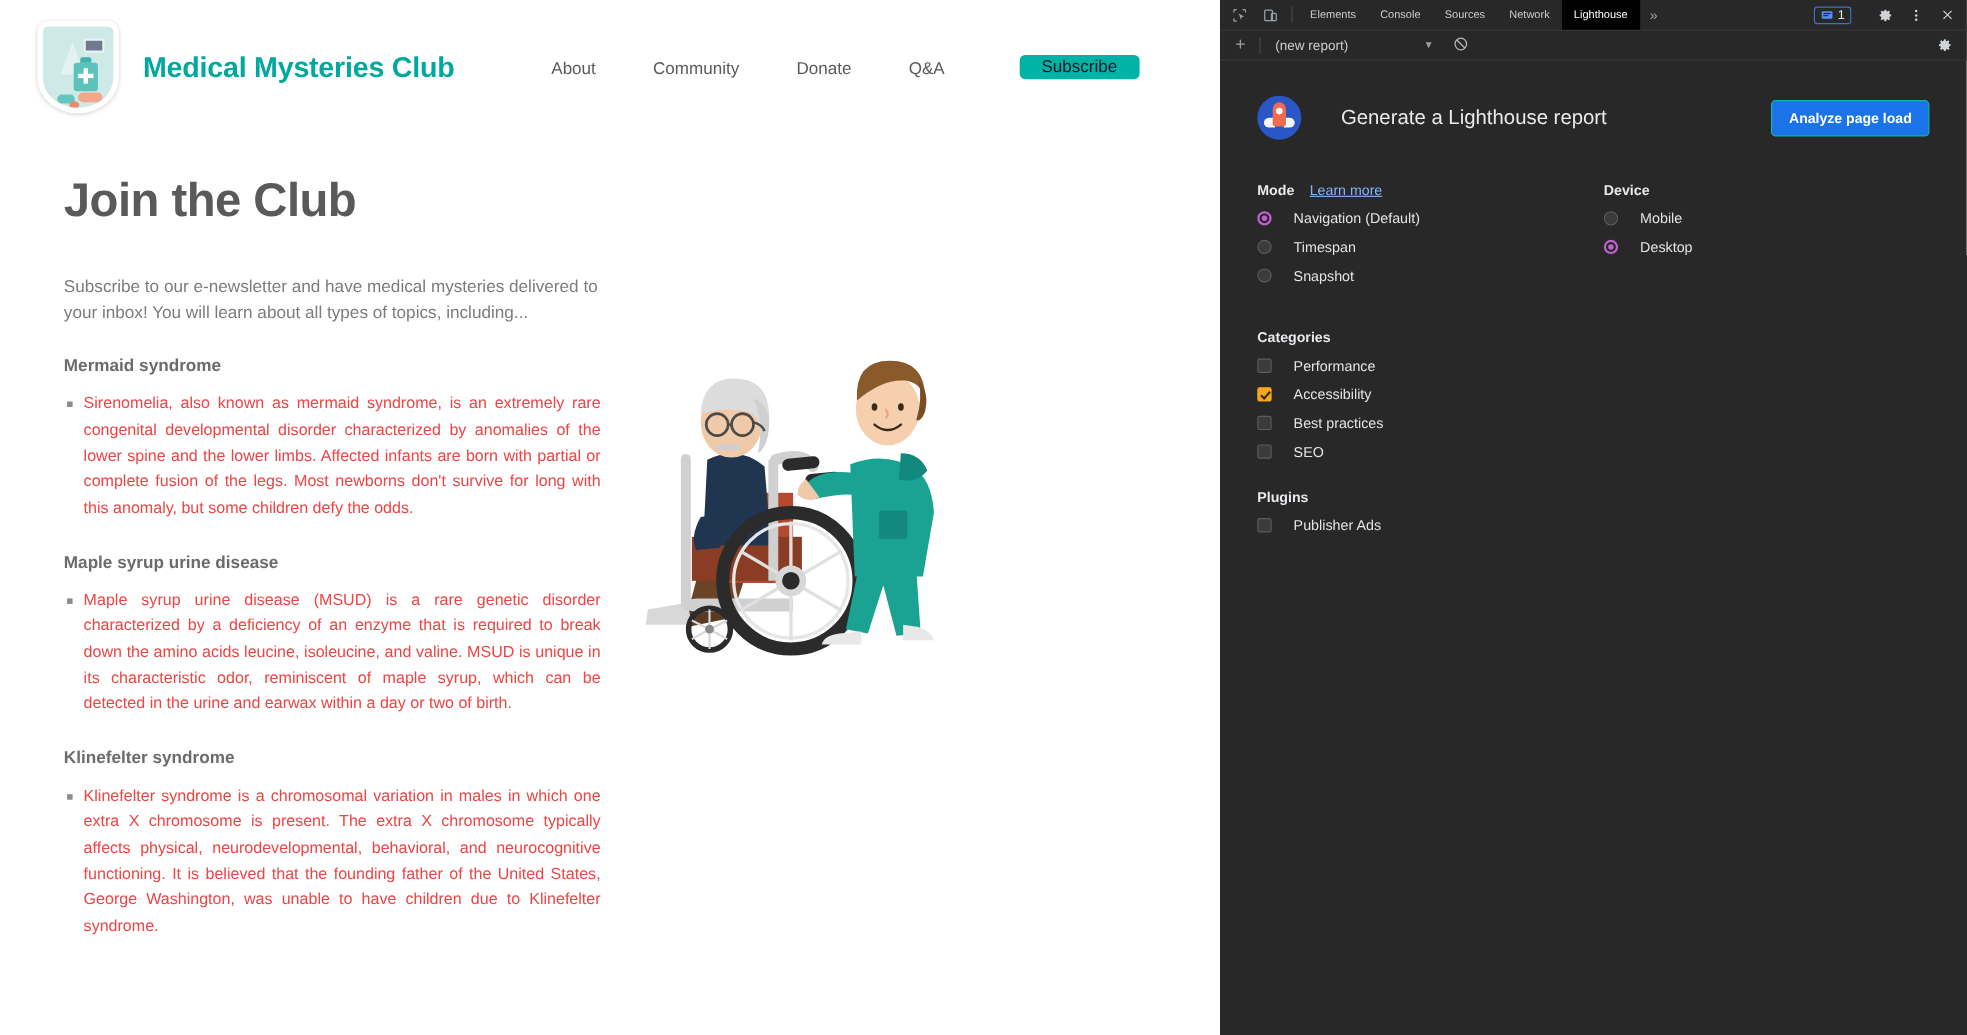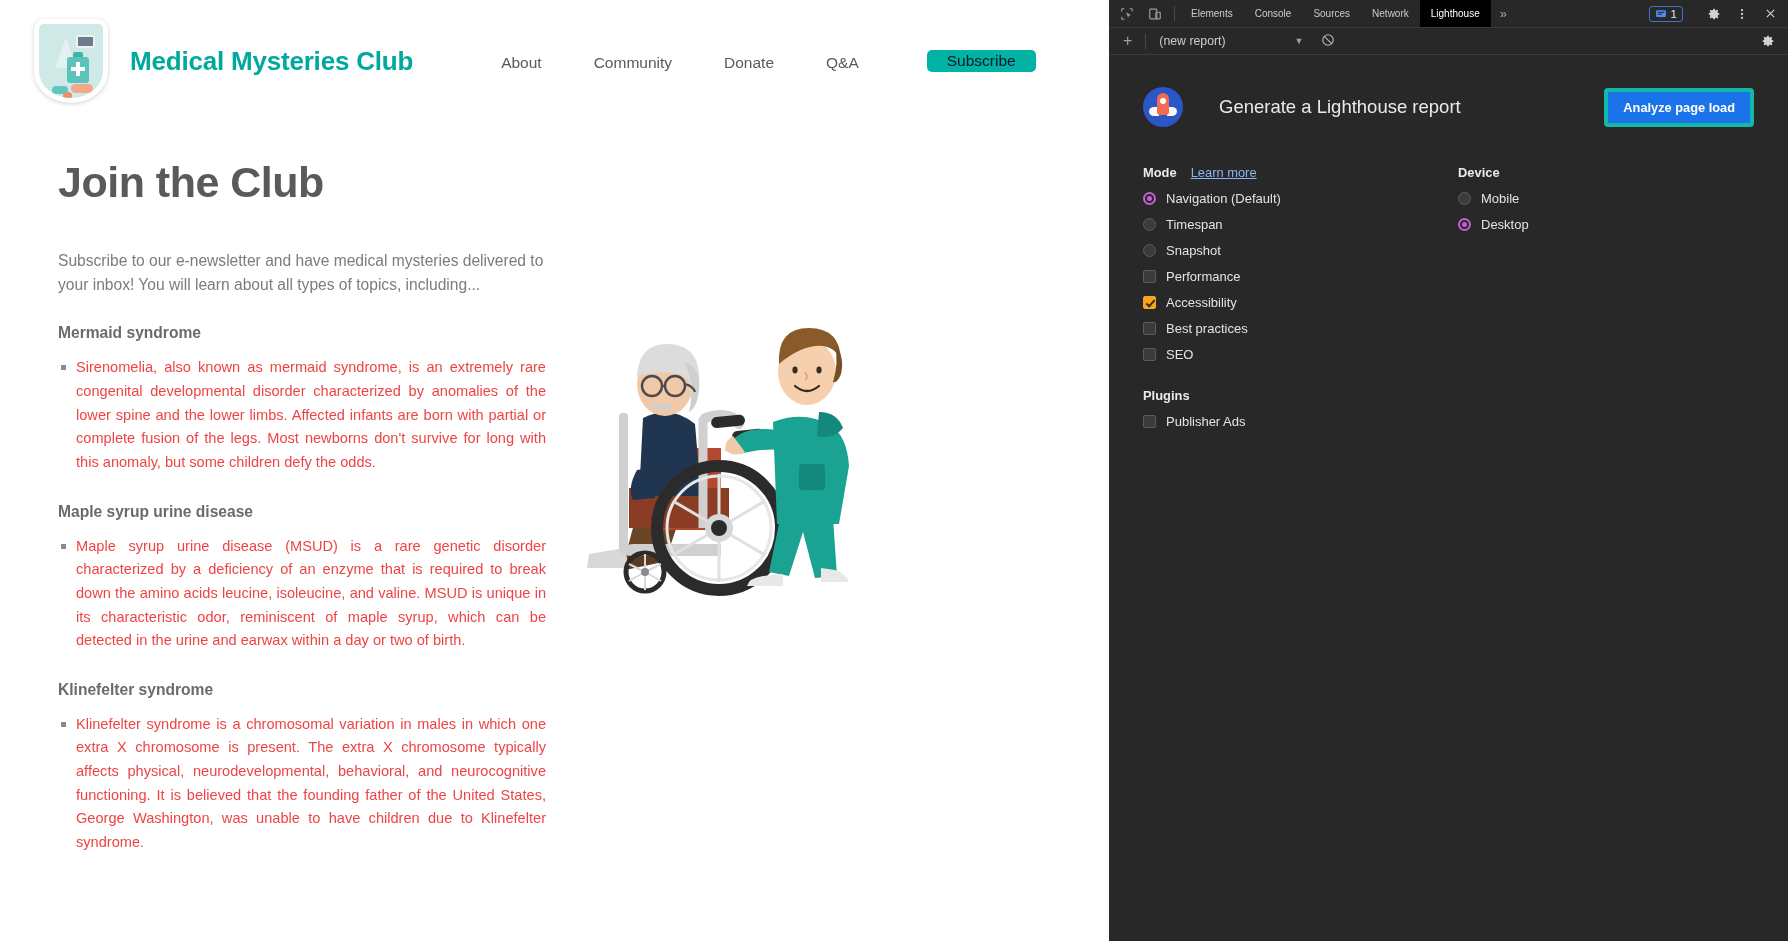--- a/index.html
+++ b/index.html
@@ -197,34 +197,34 @@
   .lh-logo .rocket {
     position:absolute; left:14px; top:6px; width:12px; height:22px;
     background:#f26b50; border-radius: 6px 6px 3px 3px;
   }
   .lh-logo .win { position:absolute; left:17px; top:11px; width:6px;height:6px;background:#fff;border-radius:50%;}
   .lh-logo .fin-l { position:absolute; left:6px; top:20px; width:10px;height:9px;background:#f8f8f8;border-radius:50% 0 0 50%;}
   .lh-logo .fin-r { position:absolute; left:24px; top:20px; width:10px;height:9px;background:#f8f8f8;border-radius:0 50% 50% 0;}
   .lh-title { font-size: 18.5px; color: #e8eaed; flex: 1 1 auto; }
   .analyze-btn {
     background: #1a73e8; color: #ffffff;
-    border: 4px solid #14b8a6; border-radius: 4px;
+    border: 1px solid #14b8a6; border-radius: 4px;
     font-size: 12.8px; font-weight: bold;
     padding: 8px 15px; cursor: pointer;
     font-family: "Liberation Sans", sans-serif; white-space: nowrap;
   }
   .lh-row { display: flex; }
   .lh-colmode { width: 315px; flex: 0 0 auto; }
   .lh-coldev { flex: 1 1 auto; }
   .lh-label {
     font-size: 12.9px; font-weight: bold; color: #e8eaed;
     display: flex; align-items: center; gap: 14px; margin-bottom: 11px;
   }
   .learn-more { color: #8ab4f8; text-decoration: underline; font-weight: normal; cursor:pointer; }
-  .opt { display: flex; align-items: center; gap: 10px; margin-bottom: 11px; cursor: pointer; }
+  .opt { display: flex; align-items: center; gap: 20px; margin-bottom: 11px; cursor: pointer; }
   .radio {
     width: 13px; height: 13px; border-radius: 50%;
     background: #3b3b3b; border: 1px solid #5c5c5c;
     flex: 0 0 auto; position: relative;
   }
   .radio.on { background: #282828; border: 2px solid #c061d0; }
   .radio.on::after {
     content:""; position:absolute; left:2px; top:2px;
     width: 5px; height: 5px; border-radius:50%; background:#c061d0;
   }
@@ -497,20 +497,21 @@
             <span class="radio"></span>
             <span class="txt">Mobile</span>
           </label>
           <label class="opt">
             <span class="radio on"></span>
             <span class="txt">Desktop</span>
           </label>
         </div>
       </div>
 
+      <div class="grp-title first">Categories</div>
       <label class="opt">
         <span class="cbx"></span>
         <span class="txt">Performance</span>
       </label>
       <label class="opt">
         <span class="cbx on"></span>
         <span class="txt">Accessibility</span>
       </label>
       <label class="opt">
         <span class="cbx"></span>

